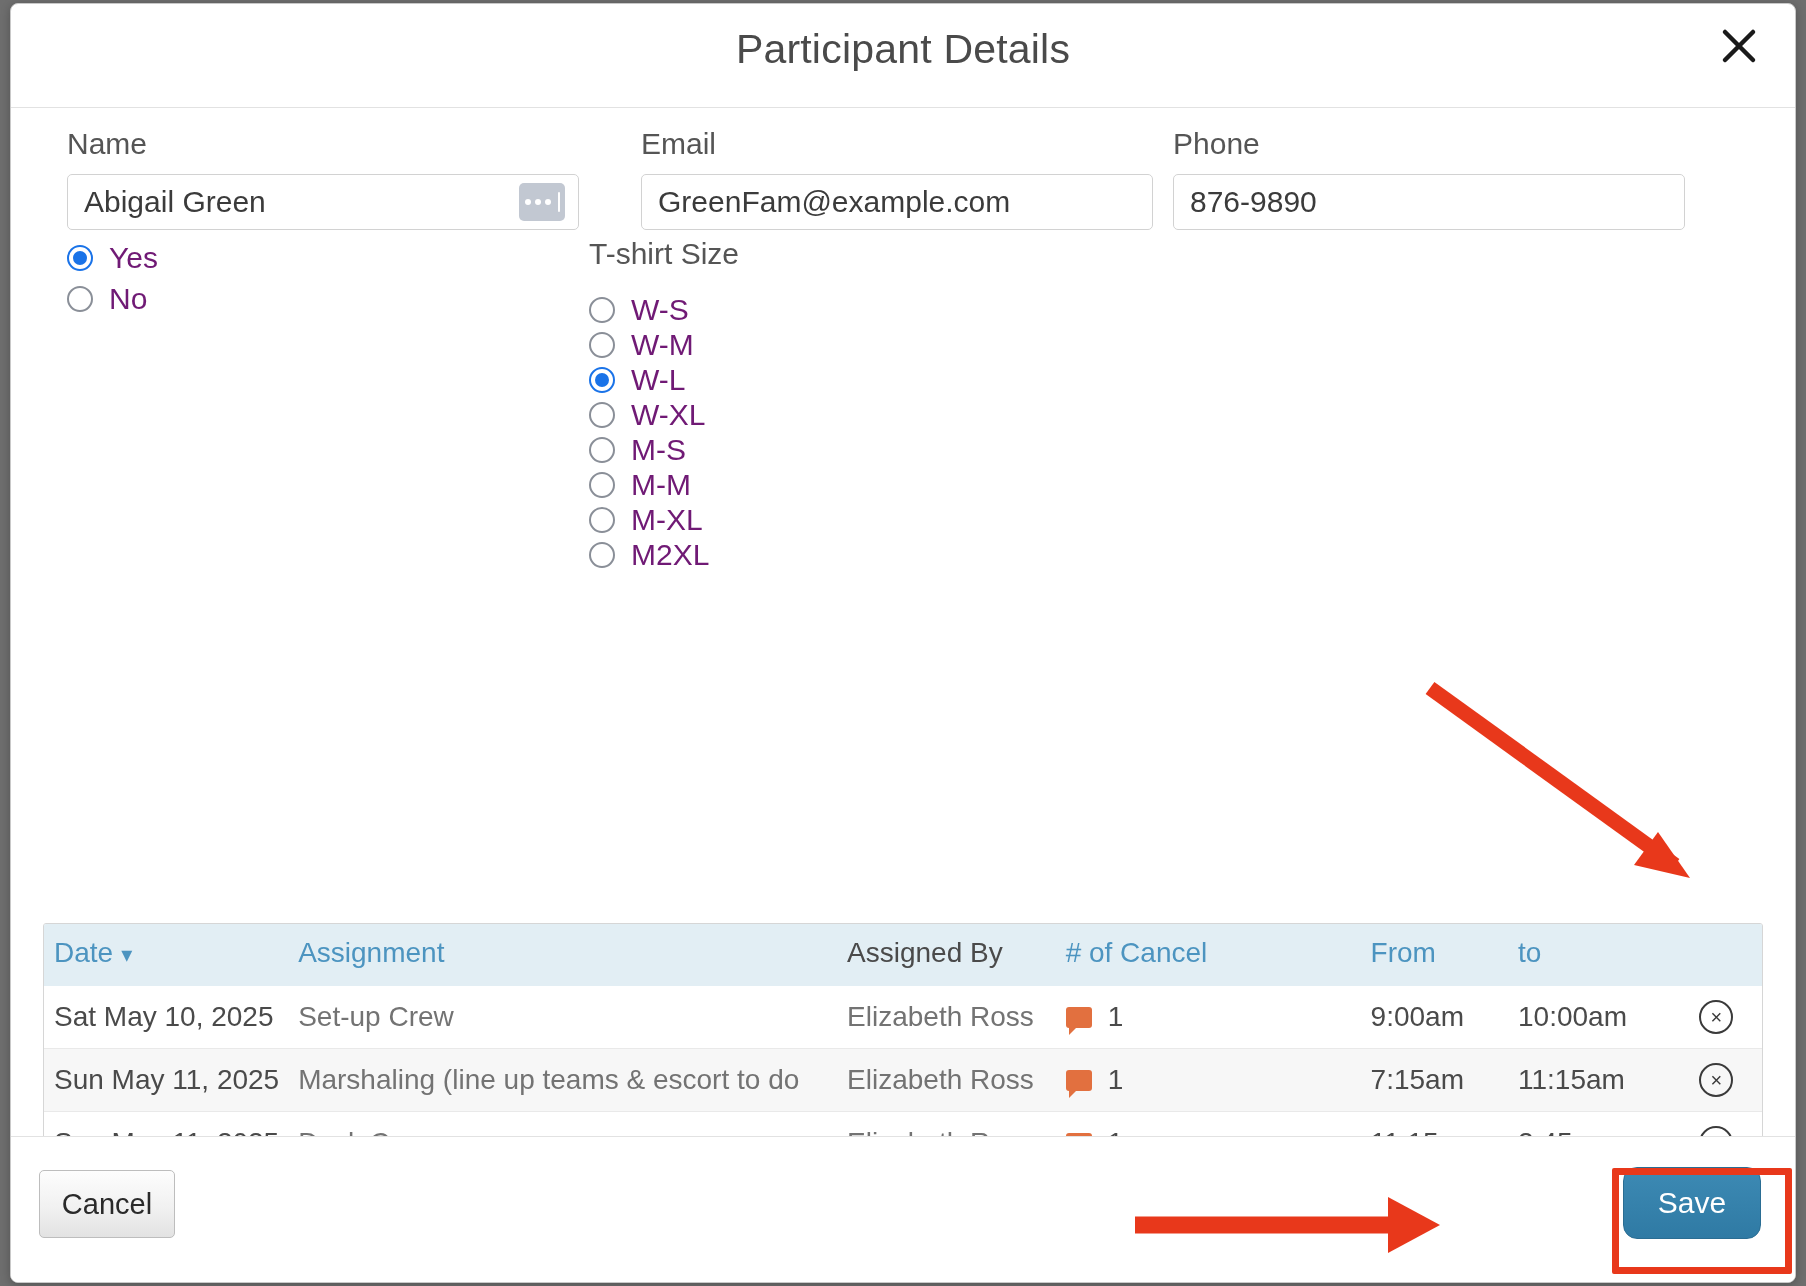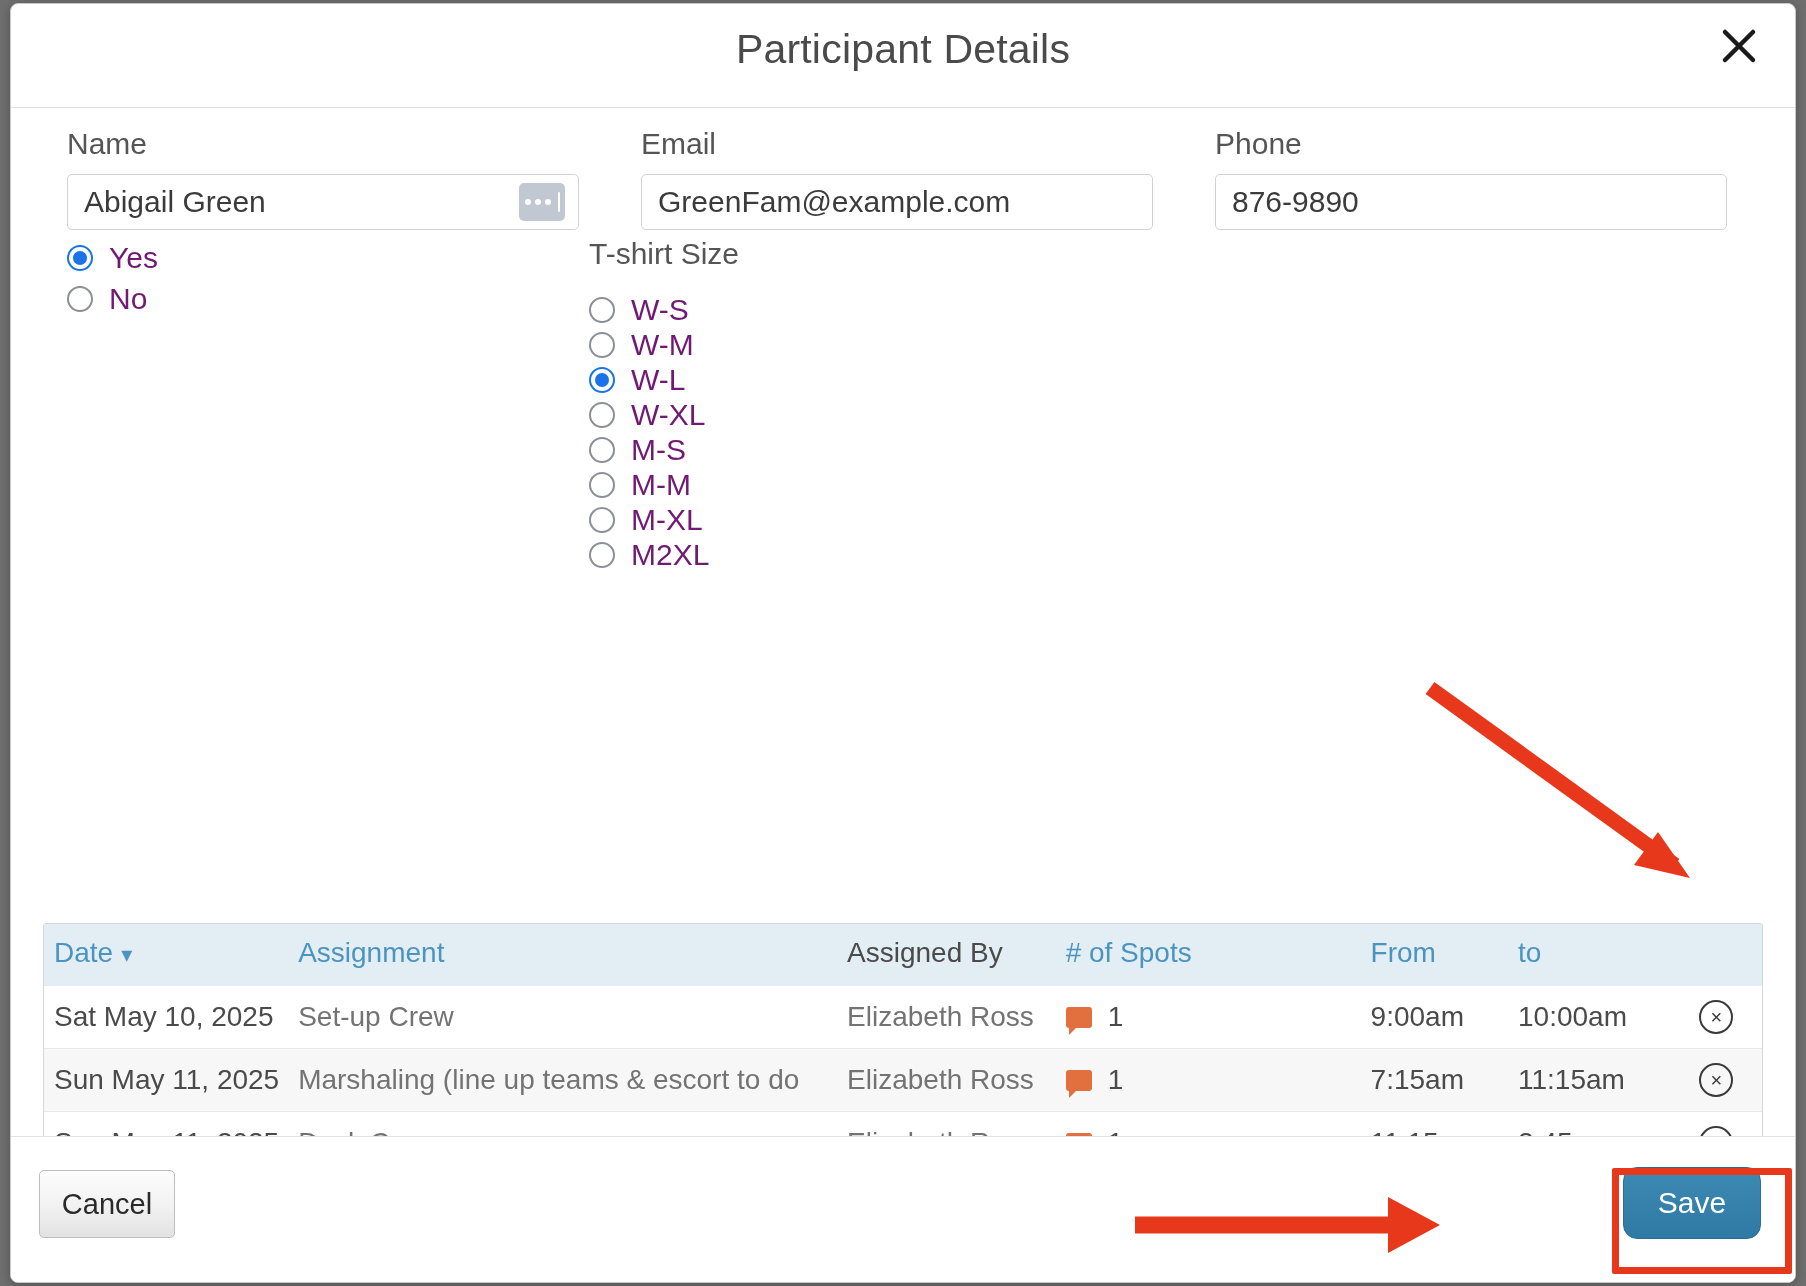--- a/index.html
+++ b/index.html
@@ -61,21 +61,21 @@
   .field-row {
     position: absolute;
     top: 18px; left: 0; right: 0;
     height: 120px;
   }
   .field {
     position: absolute;
   }
   .field.name  { left: 56px;   width: 512px; }
   .field.email { left: 630px;  width: 512px; }
-  .field.phone { left: 1204px; width: 512px; }
+  .field.phone { left: 1162px; width: 512px; }
 
   .field-label {
     font-size: 30px;
     color: #555;
     margin-bottom: 12px;
     display: block;
     line-height: 36px;
   }
   .input-wrap { position: relative; }
   .text-input {
@@ -415,21 +415,21 @@
 
       <div class="table-wrap">
         <table class="assign">
           <thead>
             <tr>
               <th class="col-date">
                 <span>Date</span><span class="sort-caret">▾</span>
               </th>
               <th class="col-assign">Assignment</th>
               <th class="col-by assigned-by">Assigned By</th>
-              <th class="col-spots"># of Spots</th>
+              <th class="col-spots"># of Cancel</th>
               <th class="col-from">From</th>
               <th class="col-to">to</th>
               <th class="col-del"></th>
             </tr>
           </thead>
           <tbody id="table-body">
               <tr>
                 <td class="col-date">Sat May 10, 2025</td>
                 <td class="col-assign"><span class="link">Set-up Crew</span></td>
                 <td class="col-by"><span class="link">Elizabeth Ross</span></td>

